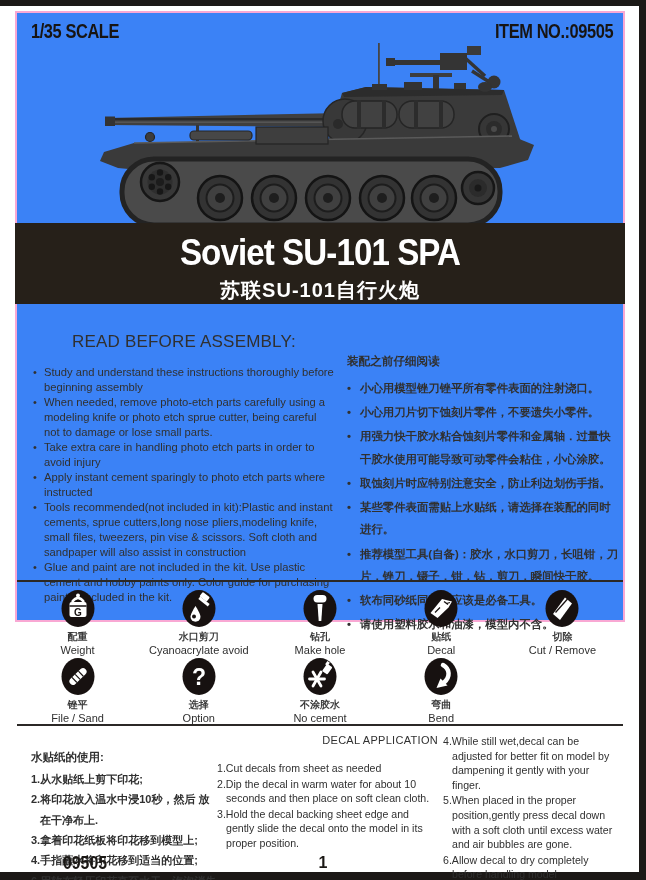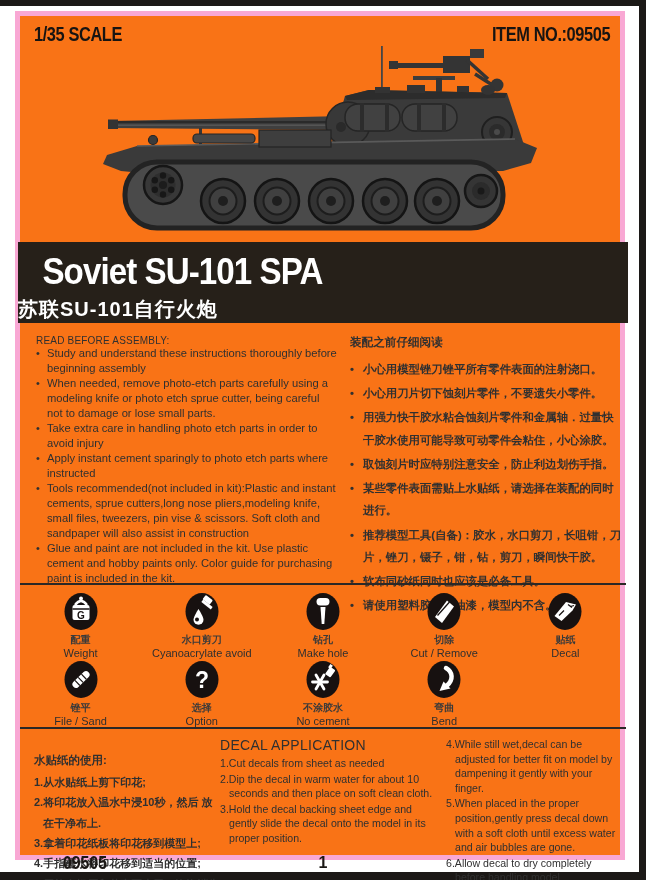--- a/index.html
+++ b/index.html
@@ -8,62 +8,62 @@
     background:#ffffff;color:#303030;
     font-family:"Liberation Sans","DejaVu Sans",sans-serif;
     -webkit-font-smoothing:antialiased;
   }
   .edge{position:absolute;background:#1c1917;}
   .edge-top{left:0;top:0;width:646px;height:6px;}
   .edge-bottom{left:0;top:872px;width:646px;height:8px;}
   .edge-right{left:639px;top:0;width:7px;height:880px;}
 
   .frame{
-    position:absolute;left:15px;top:11px;width:610px;height:849px;
-    border:5px solid #f9a8d4;box-sizing:border-box;background:#f97316;
+    position:absolute;left:15px;top:11px;width:610px;height:611px;
+    border:2px solid #f9a8d4;box-sizing:border-box;background:#3b82f6;
   }
   .hdr-scale{position:absolute;left:14px;top:7px;font-size:20px;font-weight:bold;
     letter-spacing:-0.5px;transform:scaleX(0.82);transform-origin:left top;color:#171412;}
   .hdr-item{position:absolute;right:10px;top:7px;font-size:20px;font-weight:bold;
     letter-spacing:-0.5px;transform:scaleX(0.82);transform-origin:right top;color:#171412;}
 
   .tank{position:absolute;left:25px;top:28px;width:560px;height:195px;}
 
   .titlebar{
-    position:absolute;left:-2px;top:226px;width:610px;height:81px;
-    background:#262019;color:#fff;text-align:left;box-sizing:border-box;padding-top:9px;
+    position:absolute;left:-2px;top:210px;width:610px;height:81px;
+    background:#262019;color:#fff;text-align:center;box-sizing:border-box;padding-top:9px;
   }
   .title-en{font-size:36px;font-weight:bold;letter-spacing:-1px;transform:scaleX(0.92);transform-origin:center;}
   .title-zh{font-size:20px;font-weight:bold;margin-top:3px;letter-spacing:1px;}
 
   .cols{position:absolute;left:0;top:307px;width:606px;height:260px;}
   .col-en{position:absolute;left:16px;top:12px;width:302px;}
   .col-zh{position:absolute;left:330px;top:12px;width:272px;}
-  .rb-head{font-size:10px;letter-spacing:0.2px;}
-  .rb-head-zh{font-size:11.6px;margin-bottom:8px;font-weight:bold;}
+  .rb-head{font-size:17px;margin-bottom:13px;letter-spacing:0.2px;text-align:center;}
+  .rb-head-zh{font-size:11.6px;margin-bottom:8px;font-weight:bold;margin-top:22px;}
   .bullet{display:flex;font-size:11.2px;line-height:1.34;}
   .bullet .dot{width:11px;flex:0 0 11px;font-size:11px;}
   .bullet-zh{display:flex;font-size:11.4px;line-height:1.95;margin-bottom:2px;font-weight:bold;}
   .bullet-zh .dot{width:13px;flex:0 0 13px;}
 
   .symbols{position:absolute;left:0;top:567px;width:606px;height:144px;
     border-top:2px solid #2b2826;box-sizing:border-box;padding-top:7px;}
   .sym-row{display:grid;grid-template-columns:repeat(5,1fr);height:68px;}
   .sym{display:flex;flex-direction:column;align-items:center;}
   .sym svg{width:36px;height:40px;}
   .sym-zh{font-size:10px;margin-top:1px;font-weight:bold;color:#3a3a3a;}
   .sym-en{font-size:11px;color:#2f2f2f;}
 
   .decal{position:absolute;left:0;top:711px;width:606px;height:129px;
     border-top:2px solid #2b2826;box-sizing:border-box;padding-top:7px;}
   .dc1{position:absolute;left:14px;top:24px;width:186px;}
   .dc2{position:absolute;left:200px;top:8px;width:221px;}
   .dc3{position:absolute;left:426px;top:8px;width:176px;}
   .dc-head-zh{font-size:11.5px;font-weight:bold;margin-bottom:4px;}
-  .dc-head-en{font-size:14px;text-align:left;margin-bottom:3px;letter-spacing:0.3px;}
+  .dc-head-en{font-size:11px;text-align:right;margin-bottom:15px;letter-spacing:0.3px;}
   .step-zh{font-size:11px;line-height:1.85;font-weight:bold;padding-left:9px;text-indent:-9px;}
   .step-en{font-size:10.6px;line-height:1.38;padding-left:9px;text-indent:-9px;margin-bottom:1px;}
 
   .foot-item{position:absolute;left:63px;top:853px;font-size:18px;font-weight:bold;
     transform:scaleX(0.88);transform-origin:left top;color:#1b1815;}
   .foot-page{position:absolute;left:0;top:854px;width:646px;text-align:center;
     font-size:16px;font-weight:bold;color:#1b1815;}
 </style>
 </head>
 <body>
@@ -281,36 +281,36 @@
           <ellipse cx="18" cy="19.5" rx="16.5" ry="18.5" fill="#171110"></ellipse>
           <rect x="11.5" y="6" width="13" height="7.5" rx="3.7" fill="#fff"></rect>
           <polygon points="15.5,15 20.5,15 19.3,32 16.7,32" fill="#fff"></polygon>
         </svg>
         <div class="sym-zh">钻孔</div>
         <div class="sym-en">Make hole</div>
       </div>
       <div class="sym">
         <svg viewBox="0 0 36 40">
           <ellipse cx="18" cy="19.5" rx="16.5" ry="18.5" fill="#171110"></ellipse>
-          <polygon points="9,25 21,8.5 28,14.5 16,31" fill="#fff"></polygon>
-          <line x1="11.5" y1="23.5" x2="23.5" y2="10" stroke="#171110" stroke-width="1.3"></line>
-        </svg>
-        <div class="sym-zh">切除</div>
-        <div class="sym-en">Cut / Remove</div>
-      </div>
-      <div class="sym">
-        <svg viewBox="0 0 36 40">
-          <ellipse cx="18" cy="19.5" rx="16.5" ry="18.5" fill="#171110"></ellipse>
           <path d="M7.5,24 L19,10 L29,12.5 L25.5,18.5 L14.5,29 Z" fill="#fff"></path>
           <line x1="21" y1="12.5" x2="25" y2="15.5" stroke="#171110" stroke-width="1.3"></line>
           <line x1="23.5" y1="14.5" x2="27" y2="13.5" stroke="#171110" stroke-width="1.3"></line>
           <line x1="12" y1="23.5" x2="17" y2="18.5" stroke="#171110" stroke-width="1.3"></line>
         </svg>
         <div class="sym-zh">贴纸</div>
         <div class="sym-en">Decal</div>
+      </div>
+      <div class="sym">
+        <svg viewBox="0 0 36 40">
+          <ellipse cx="18" cy="19.5" rx="16.5" ry="18.5" fill="#171110"></ellipse>
+          <polygon points="9,25 21,8.5 28,14.5 16,31" fill="#fff"></polygon>
+          <line x1="11.5" y1="23.5" x2="23.5" y2="10" stroke="#171110" stroke-width="1.3"></line>
+        </svg>
+        <div class="sym-zh">切除</div>
+        <div class="sym-en">Cut / Remove</div>
       </div>
     </div>
     <div class="sym-row">
       <div class="sym">
         <svg viewBox="0 0 36 40">
           <ellipse cx="18" cy="19.5" rx="16.5" ry="18.5" fill="#171110"></ellipse>
           <g transform="rotate(-44 18 19.5)">
             <rect x="7.5" y="16" width="21" height="7" rx="3.5" fill="#fff"></rect>
             <line x1="13" y1="16" x2="13" y2="23" stroke="#171110" stroke-width="1.2"></line>
             <line x1="17.5" y1="16" x2="17.5" y2="23" stroke="#171110" stroke-width="1.2"></line>

